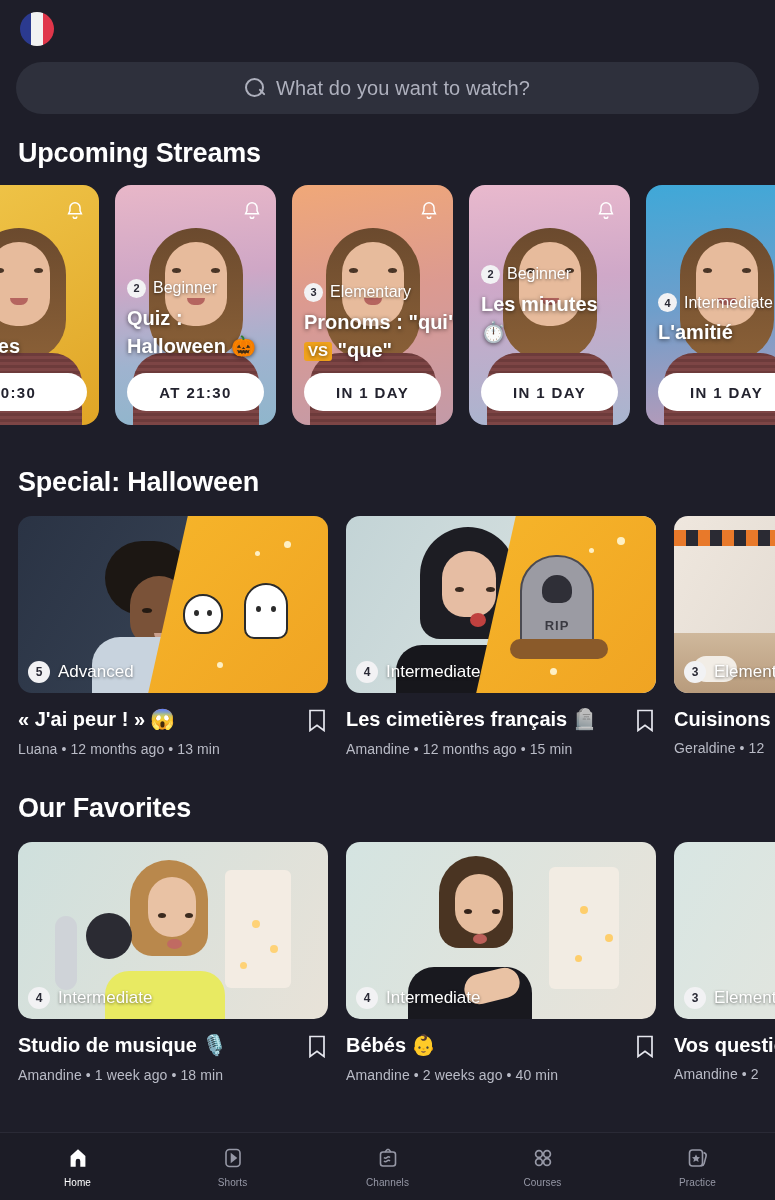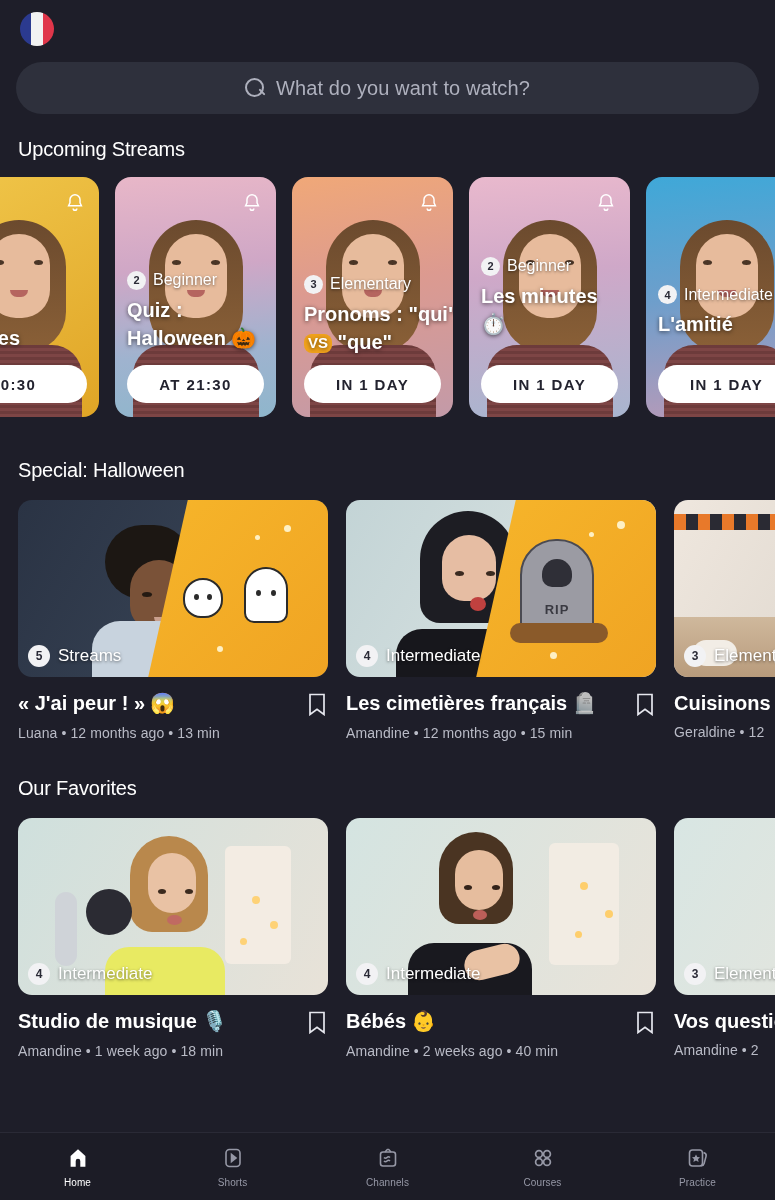--- a/index.html
+++ b/index.html
@@ -64,21 +64,21 @@
     content:""; position:absolute; left:0; top:0; width:15px; height:15px;
     border:2px solid #aeb0bd; border-radius:50%;
   }
   .mag::after {
     content:""; position:absolute; left:13px; top:13px; width:8px; height:2px;
     background:#aeb0bd; transform: rotate(45deg); border-radius:1px;
   }
 
   
   .sect-title {
-    font-size: 20px; font-weight: 400; color: #fff;
+    font-size: 27px; font-weight: 700; color: #fff;
     padding: 0 0 0 18px; letter-spacing: -.2px;
   }
 
   
   .upcoming-rail {
     display: flex; gap: 16px; padding: 0 0 0 0;
     margin-left: -62px; overflow: hidden; height: 244px;
   }
   .stream-card {
     flex: none; width: 161px; height: 240px; border-radius: 16px;
@@ -124,21 +124,21 @@
     color: #2a2a36; font-size: 11px; font-weight: 700;
     display: flex; align-items: center; justify-content: center; flex: none;
   }
   .lvl-name { font-size: 16px; color: #fff; text-shadow: 0 1px 3px rgba(0,0,0,.55); }
   .sc-title {
     font-size: 20px; font-weight: 700; line-height: 1.43; color: #fff;
     text-shadow: 0 1px 4px rgba(0,0,0,.6);
   }
   .vs-badge {
     display:inline-block; background:#f0a21c; color:#fff; font-size:15px; font-weight:700;
-    padding: 0 4px; border-radius:8px; line-height:1.25; vertical-align: 1px;
+    padding: 0 4px; border-radius:3px; line-height:1.25; vertical-align: 1px;
   }
   .sc-cta {
     position: absolute; left: 12px; right: 12px; bottom: 14px; height: 38px;
     background: #fff; color: #23232f; border-radius: 19px; z-index: 3;
     display: flex; align-items: center; justify-content: center;
     font-size: 15px; font-weight: 700; letter-spacing: 1.4px; cursor: pointer;
   }
 
   
   .video-rail { display: flex; gap: 18px; padding: 0 0 0 18px; overflow: hidden; }
@@ -389,21 +389,21 @@
         </div>
         <div class="hw-ghost ghost2">
           <span class="ghost-eye" style="left:10px"></span>
             <span class="ghost-eye" style="right:10px"></span>
         </div>
         <span class="sparkle" style="right:12%;top:14%;width:7px;height:7px"></span>
         <span class="sparkle" style="right:22%;top:20%;width:5px;height:5px"></span>
         <span class="sparkle" style="right:34%;bottom:14%;width:6px;height:6px"></span>
         <div class="thumb-lvl">
           <span class="lvl-badge">5</span>
-          <span class="lvl-name">Streams</span>
+          <span class="lvl-name">Advanced</span>
         </div>
       </div>
       <div class="vc-row">
         <span class="vc-title">« J'ai peur ! » 😱</span>
         <span class="bmk">
           <svg viewBox="0 0 18 23" fill="none" stroke="#e6e7ee" stroke-width="1.7">
             <path d="M2 1.5h14v20L9 16.4 2 21.5z"></path>
             </svg>
         </span>
       </div>

